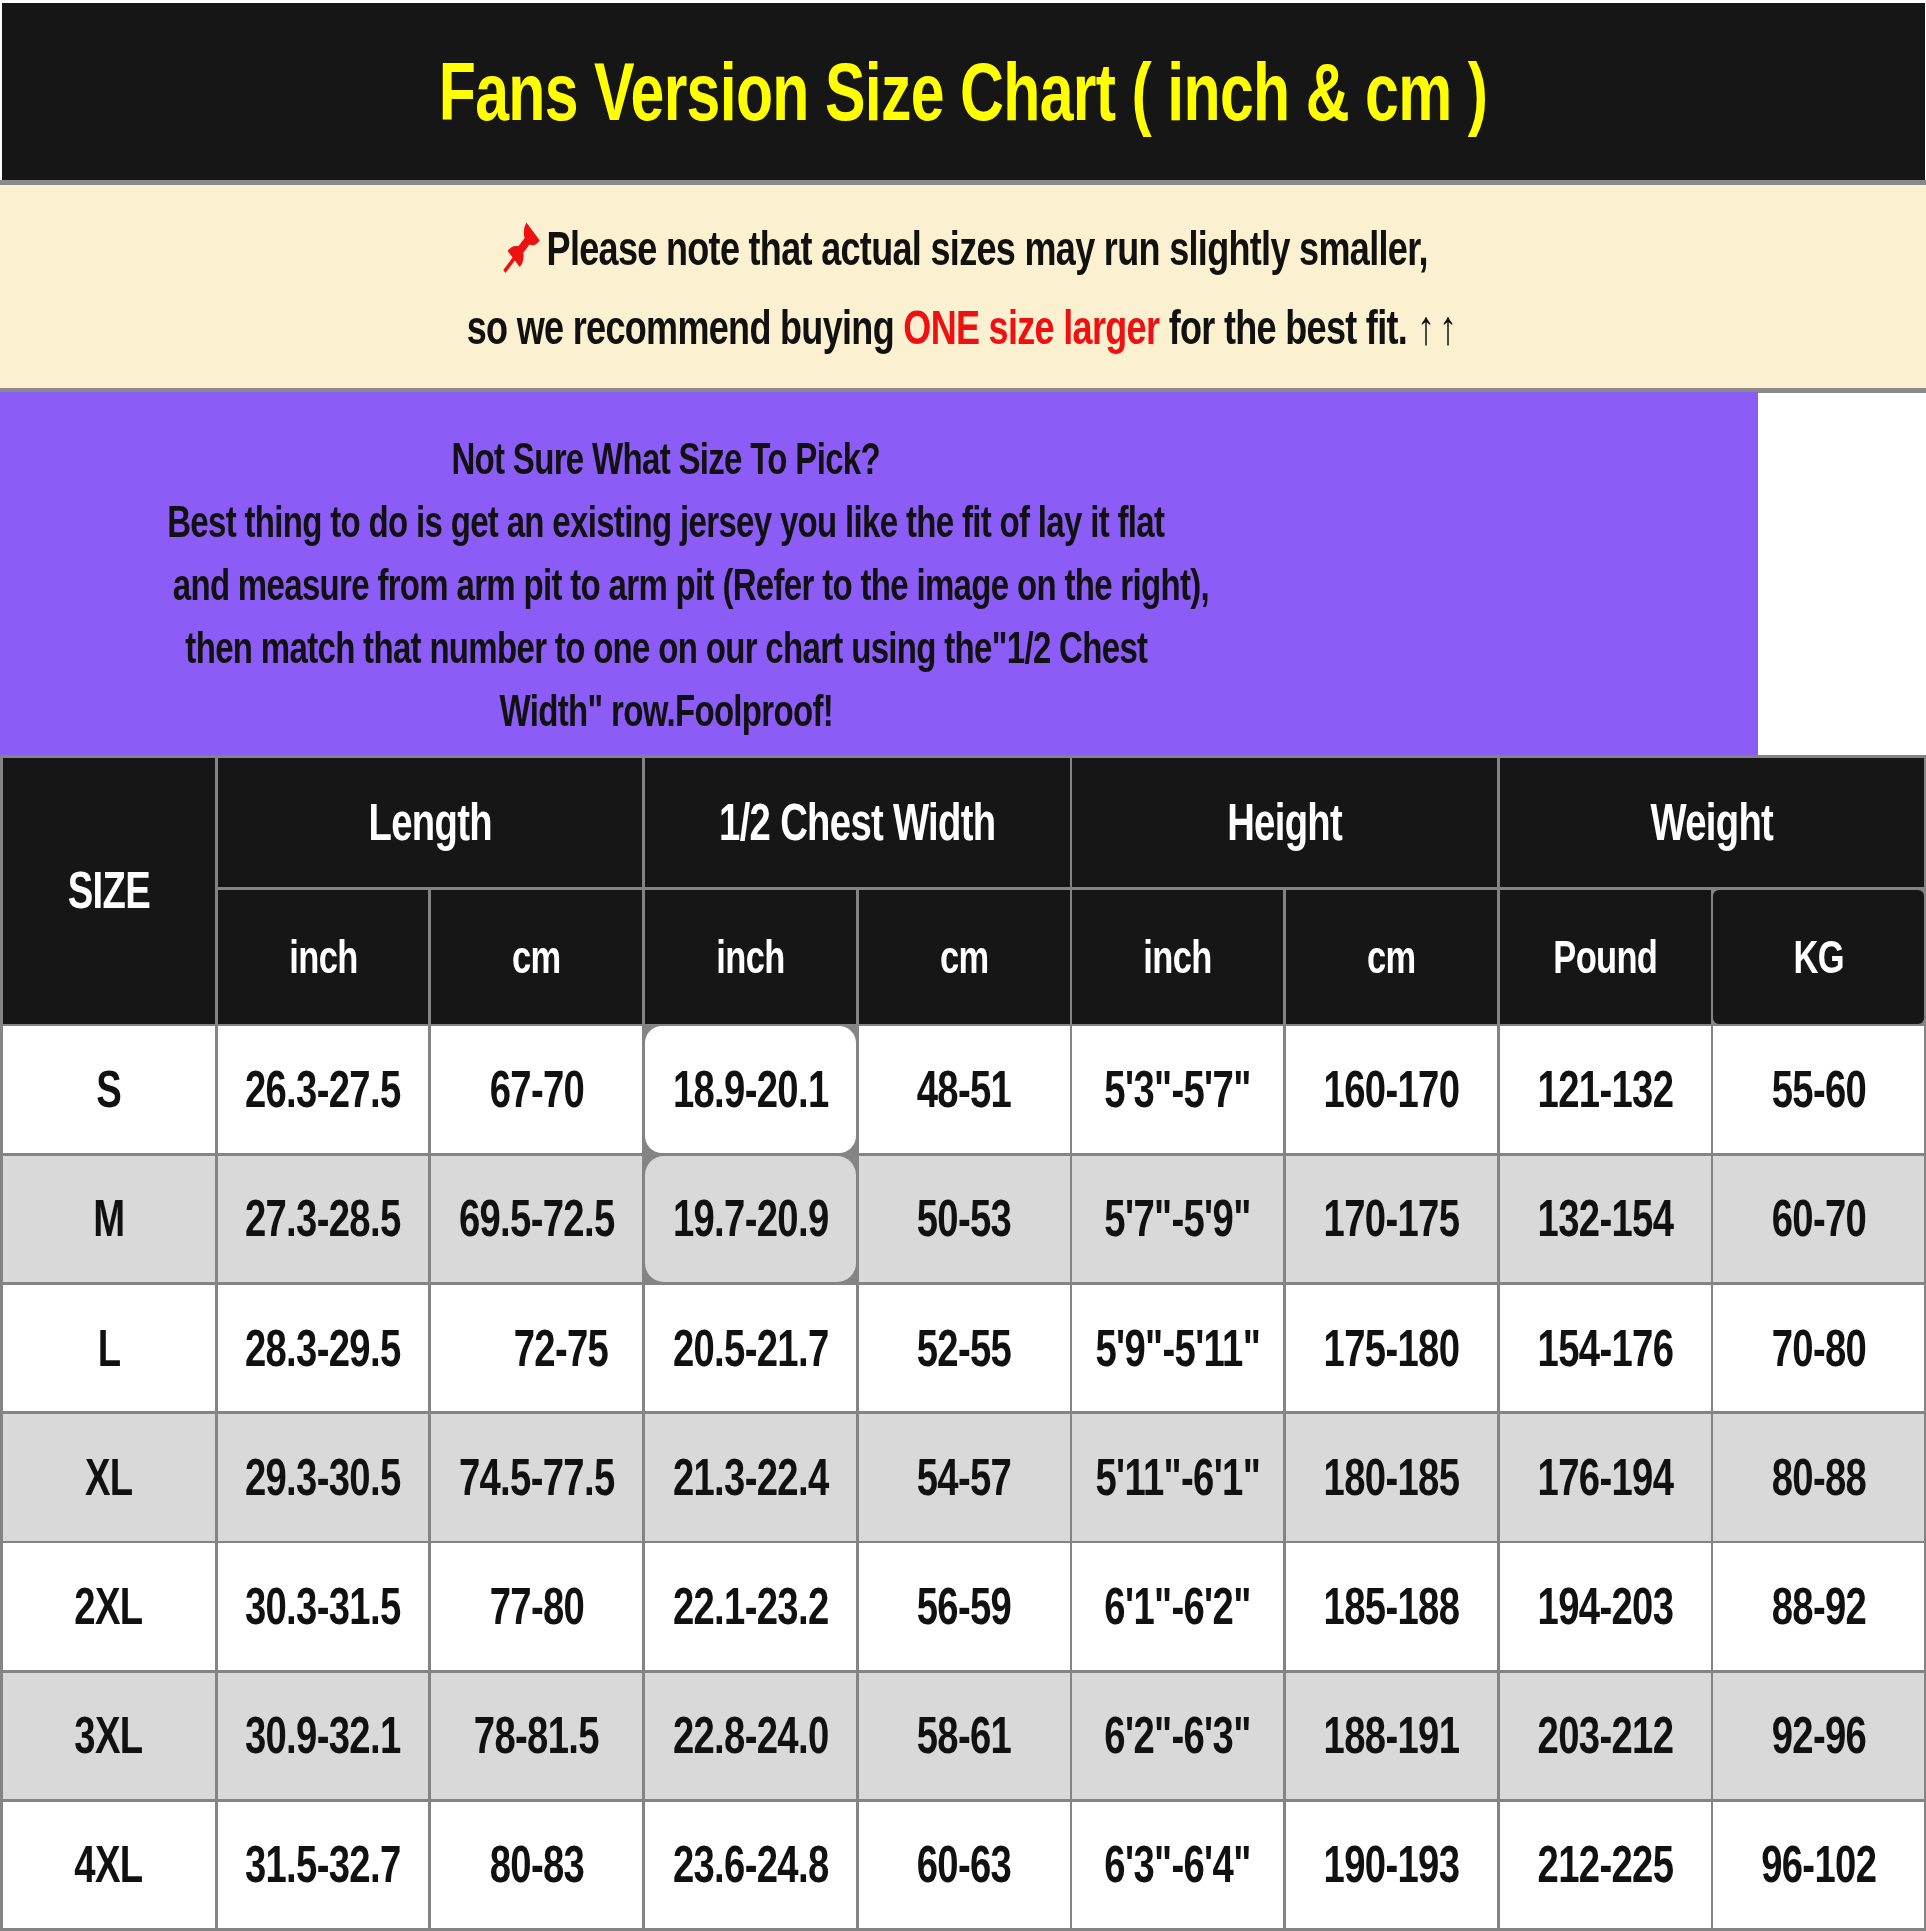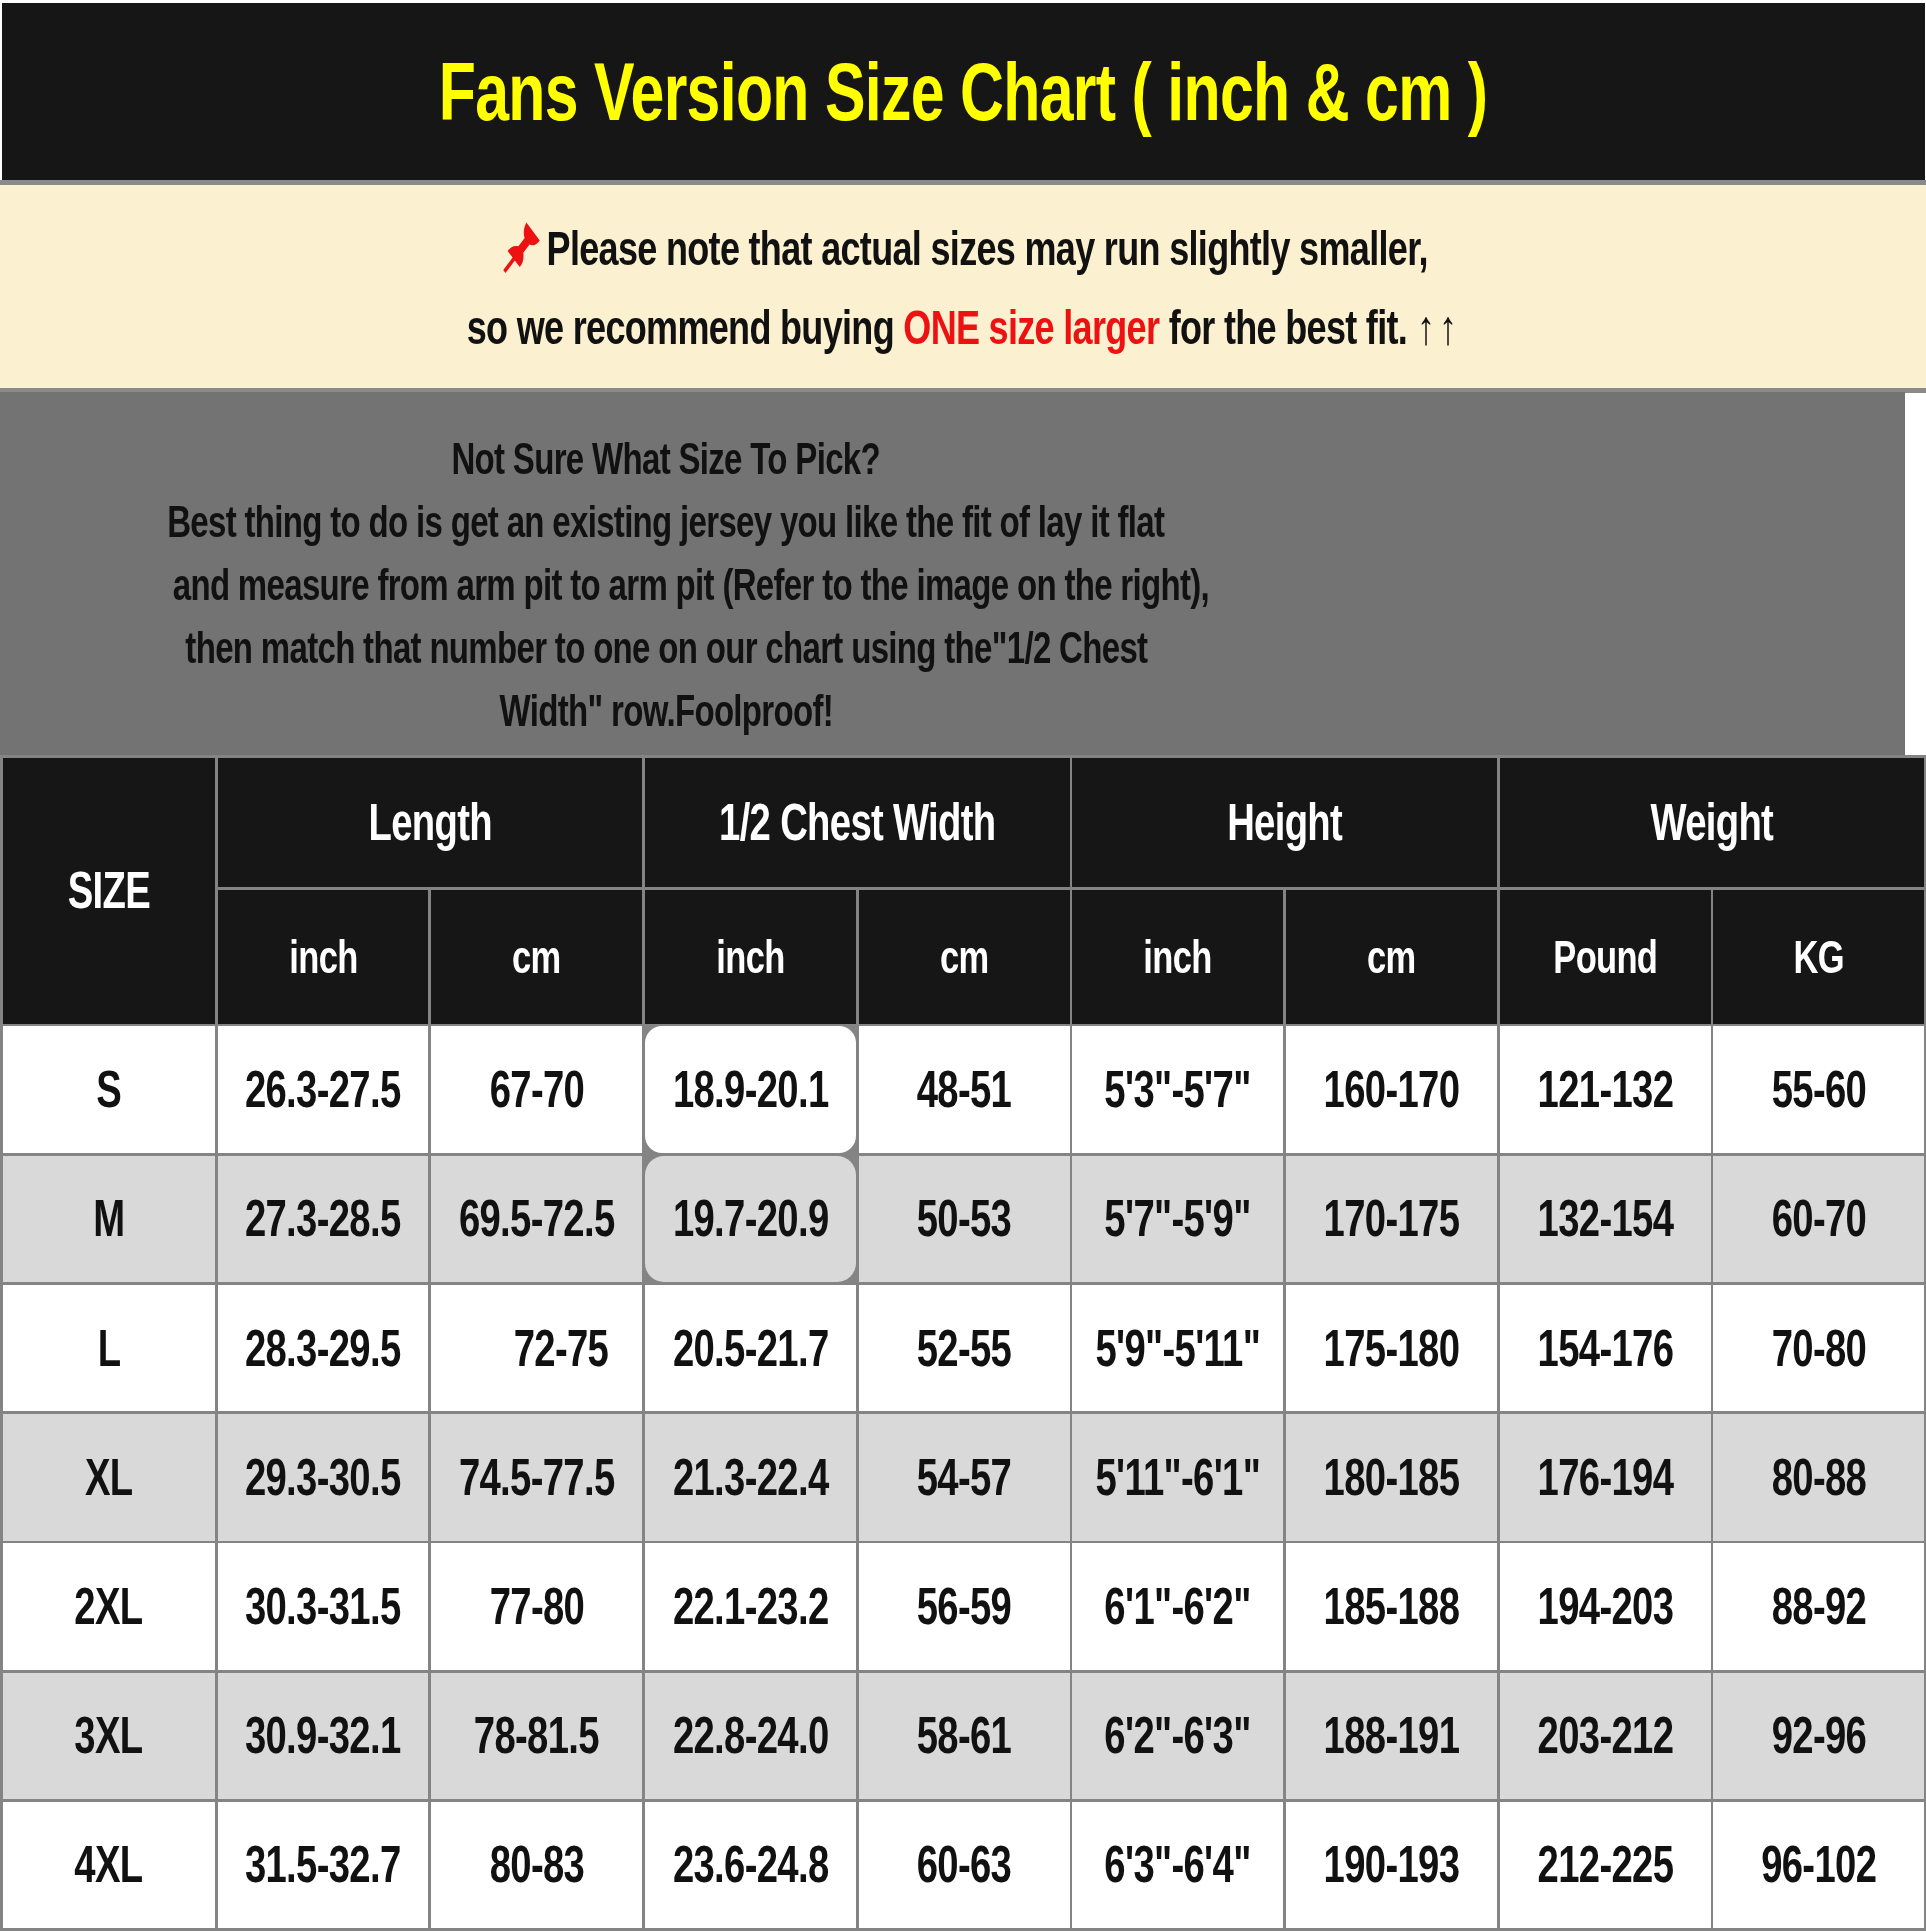--- a/index.html
+++ b/index.html
@@ -27,21 +27,21 @@
     background:#fbf0d0;display:flex;flex-direction:column;
     align-items:center;justify-content:center;gap:24px;
   }
   .notice .line{text-align:center;}
   .notice .cn{font-size:48px;}
   .pin{width:57px;height:57px;vertical-align:-11px;margin-right:5.5px;}
   .red{color:#ee1111;}
   .arrows{margin-left:13px;letter-spacing:5.5px;}
 
   .guide{
-    position:absolute;left:0;top:392px;width:1905px;height:363px;background:#737373;
+    position:absolute;left:0;top:392px;width:1758px;height:363px;background:#8b5cf6;
   }
   .guide-text{
     position:absolute;left:0;top:35px;width:1332px;text-align:center;
   }
   .guide-text .gline{height:63px;line-height:63px;}
   .guide-text .cn{font-size:44px;}
 
   .tshirt{position:absolute;left:1442px;top:411px;width:296px;height:336px;}
   .tshirt text{font-family:"Liberation Sans","DejaVu Sans",sans-serif;font-weight:bold;fill:#151515;}
 
@@ -132,21 +132,21 @@
     </div>
     <div class="cell hdr unit" style="grid-area: 2 / 6;">
       <span class="cn">inch</span>
     </div>
     <div class="cell hdr unit" style="grid-area: 2 / 7;">
       <span class="cn">cm</span>
     </div>
     <div class="cell hdr unit" style="grid-area: 2 / 8;">
       <span class="cn">Pound</span>
     </div>
-    <div class="cell hdr unit" style="grid-area: 2 / 9;">
+    <div class="cell hdr unit" style="grid-area: 2 / 9; border-radius: 6px;">
       <span class="cn">KG</span>
     </div>
     <div class="cell " style="grid-area: 3 / 1;">
       <span class="cn">S</span>
     </div>
     <div class="cell " style="grid-area: 3 / 2;">
       <span class="cn">26.3-27.5</span>
     </div>
     <div class="cell " style="grid-area: 3 / 3;">
       <span class="cn">67-70</span>

